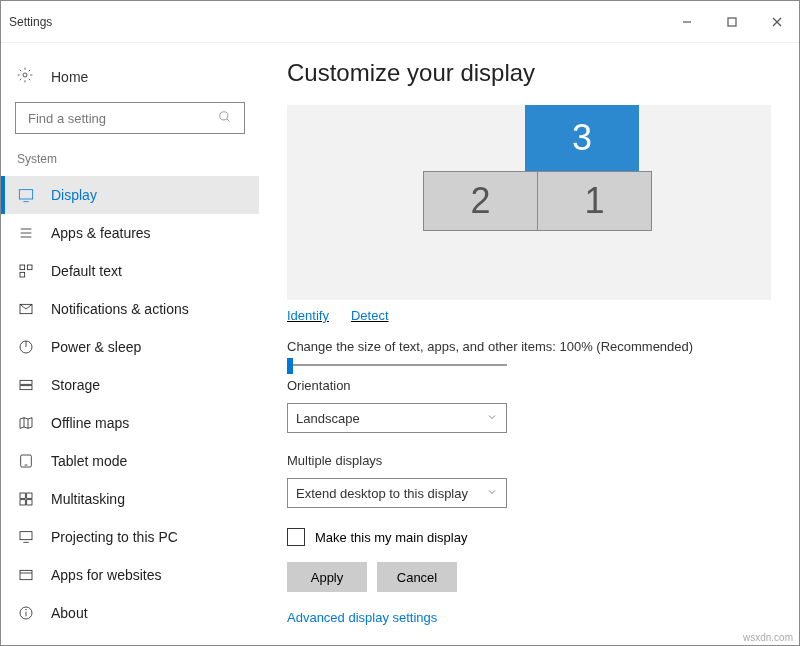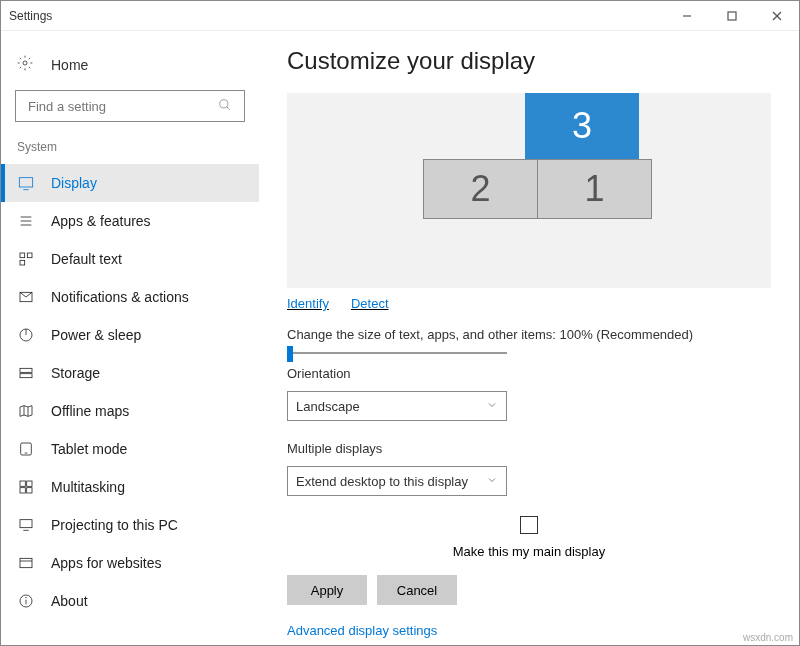--- a/index.html
+++ b/index.html
@@ -1,17 +1,17 @@
 <!DOCTYPE html>
 <html><head>
 <meta charset="utf-8">
 <style>
 * { box-sizing: border-box; margin: 0; padding: 0; font-family: "Segoe UI", Arial, sans-serif; }
 body { width: 800px; height: 646px; background: #fff; border: 1px solid #888; position: relative; overflow: hidden; }
-.titlebar { height: 30px; display: flex; align-items: center; justify-content: space-between; padding-left: 8px; border-bottom: 1px solid #eee; font-size: 12px; }
+.titlebar { height: 42px; display: flex; align-items: center; justify-content: space-between; padding-left: 8px; border-bottom: 1px solid #eee; font-size: 12px; }
 .titlebar-title { color: #333; }
 .win-controls { display: flex; }
 .win-btn { width: 45px; height: 30px; display: flex; align-items: center; justify-content: center; font-size: 11px; color: #555; cursor: pointer; }
 .content { display: flex; height: calc(100% - 30px); }
 .sidebar { width: 258px; padding-top: 16px; }
 .home-row { display: flex; align-items: center; padding: 8px 16px 16px 16px; font-size: 14px; color: #333; }
 .home-row .icon { width: 18px; margin-right: 16px; }
 .search-box { margin: 0 14px 12px 14px; height: 32px; border: 1px solid #888; display: flex; align-items: center; padding: 0 12px; font-size: 13px; color: #777; justify-content: space-between; }
 .section-label { font-size: 12px; color: #777; padding: 6px 16px 10px 16px; }
 .nav-item { display: flex; align-items: center; height: 38px; padding-left: 16px; font-size: 14px; color: #222; cursor: pointer; position: relative; }
@@ -23,21 +23,21 @@
 .display-preview { background: #f2f2f2; height: 195px; position: relative; margin-bottom: 8px; }
 .monitor { position: absolute; border: 1px solid #888; background: #d0d0d0; display: flex; align-items: center; justify-content: center; font-size: 36px; font-weight: 300; color: #555; cursor: pointer; }
 .monitor.m3 { background: #2d89cf; color: #fff; border-color: #2d89cf; }
 .links-row { display: flex; gap: 22px; margin-bottom: 16px; font-size: 13px; text-decoration: underline; }
 .link { color: #0078d7; cursor: pointer; }
 .field-label { font-size: 13px; color: #333; margin-bottom: 10px; margin-top: 10px; }
 .slider-wrap { margin-bottom: 12px; }
 .slider-track { width: 220px; height: 2px; background: #999; position: relative; margin-top: 4px; }
 .slider-thumb { position: absolute; left: 0; top: -6px; width: 6px; height: 16px; background: #0078d7; cursor: pointer; }
 .dropdown { width: 220px; height: 30px; border: 1px solid #888; display: flex; align-items: center; justify-content: space-between; padding: 0 8px; font-size: 13px; color: #333; margin-bottom: 20px; cursor: pointer; }
-.checkbox-row { display: flex; align-items: center; gap: 10px; margin: 8px 0 16px 0; font-size: 13px; flex-direction: column; }
+.checkbox-row { display: flex; align-items: center; gap: 10px; margin: 8px 0 16px 0; font-size: 13px; }
 .checkbox { width: 18px; height: 18px; border: 1px solid #333; cursor: pointer; }
 .button-row { display: flex; gap: 10px; margin-bottom: 18px; }
 .btn { width: 80px; height: 30px; background: #ccc; display: flex; align-items: center; justify-content: center; font-size: 13px; cursor: pointer; }
 .adv-link { font-size: 13px; color: #0078d7; cursor: pointer; margin-bottom: 8px; display: block; }
 .footer-tag { position: absolute; bottom: 2px; right: 6px; font-size: 10px; color: #aaa; }
 svg { stroke: currentColor; fill: none; stroke-width: 1.2; }
 </style>
 </head>
 <body>
 

